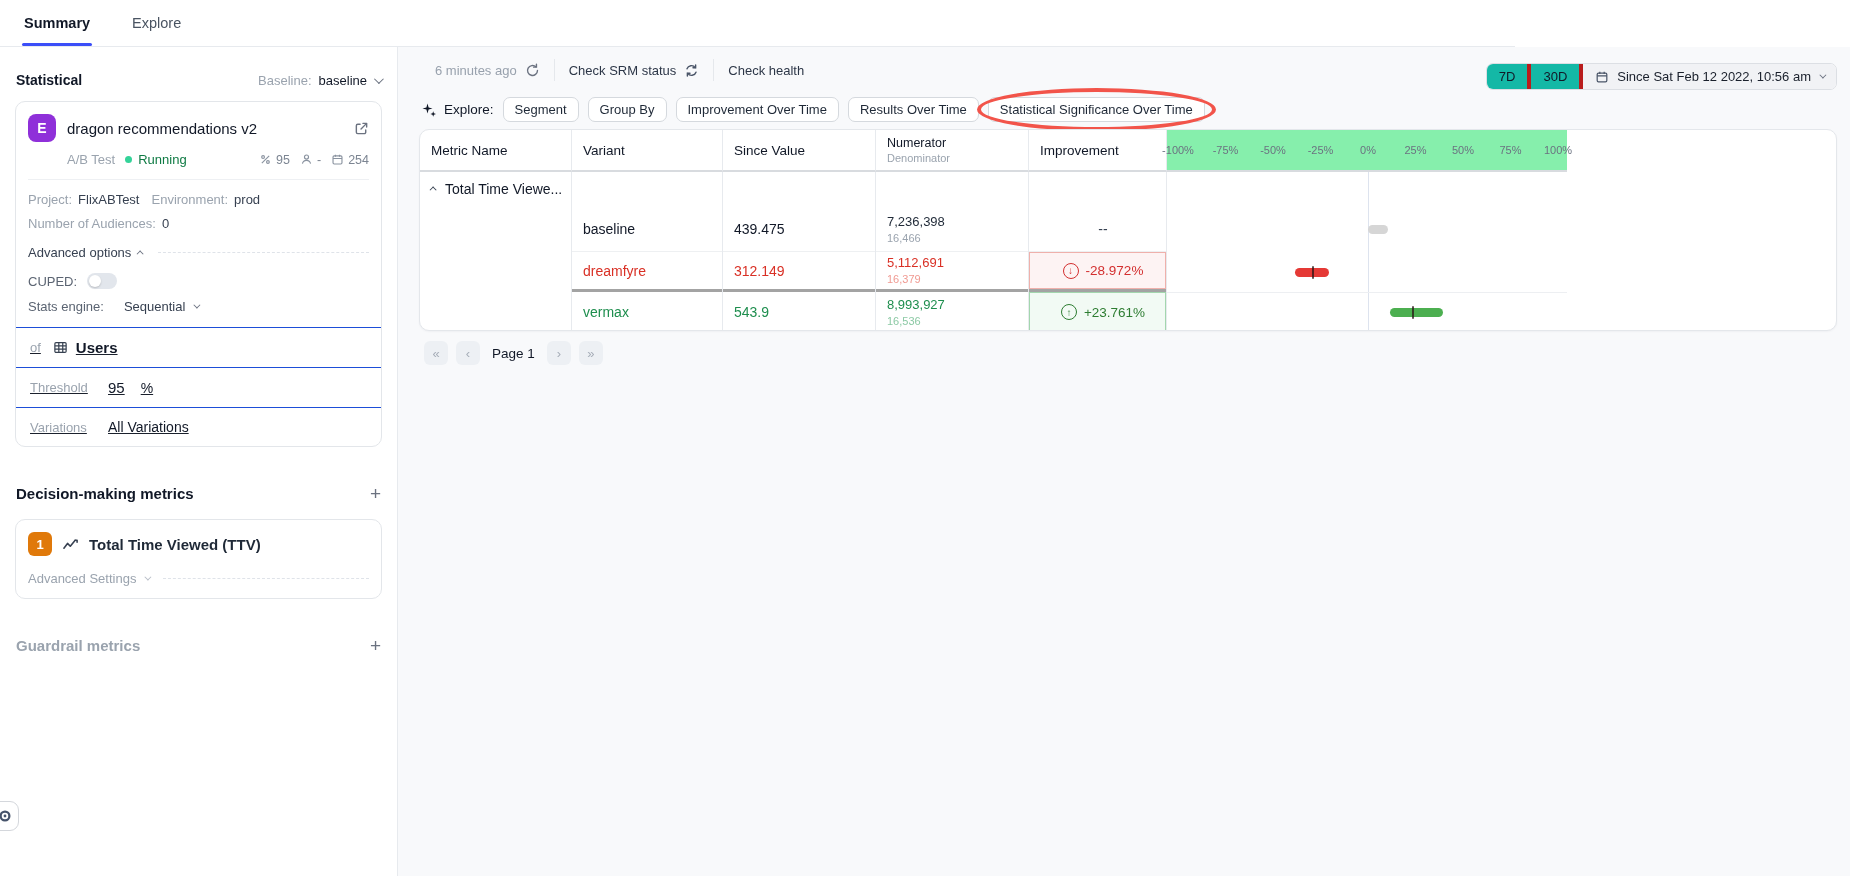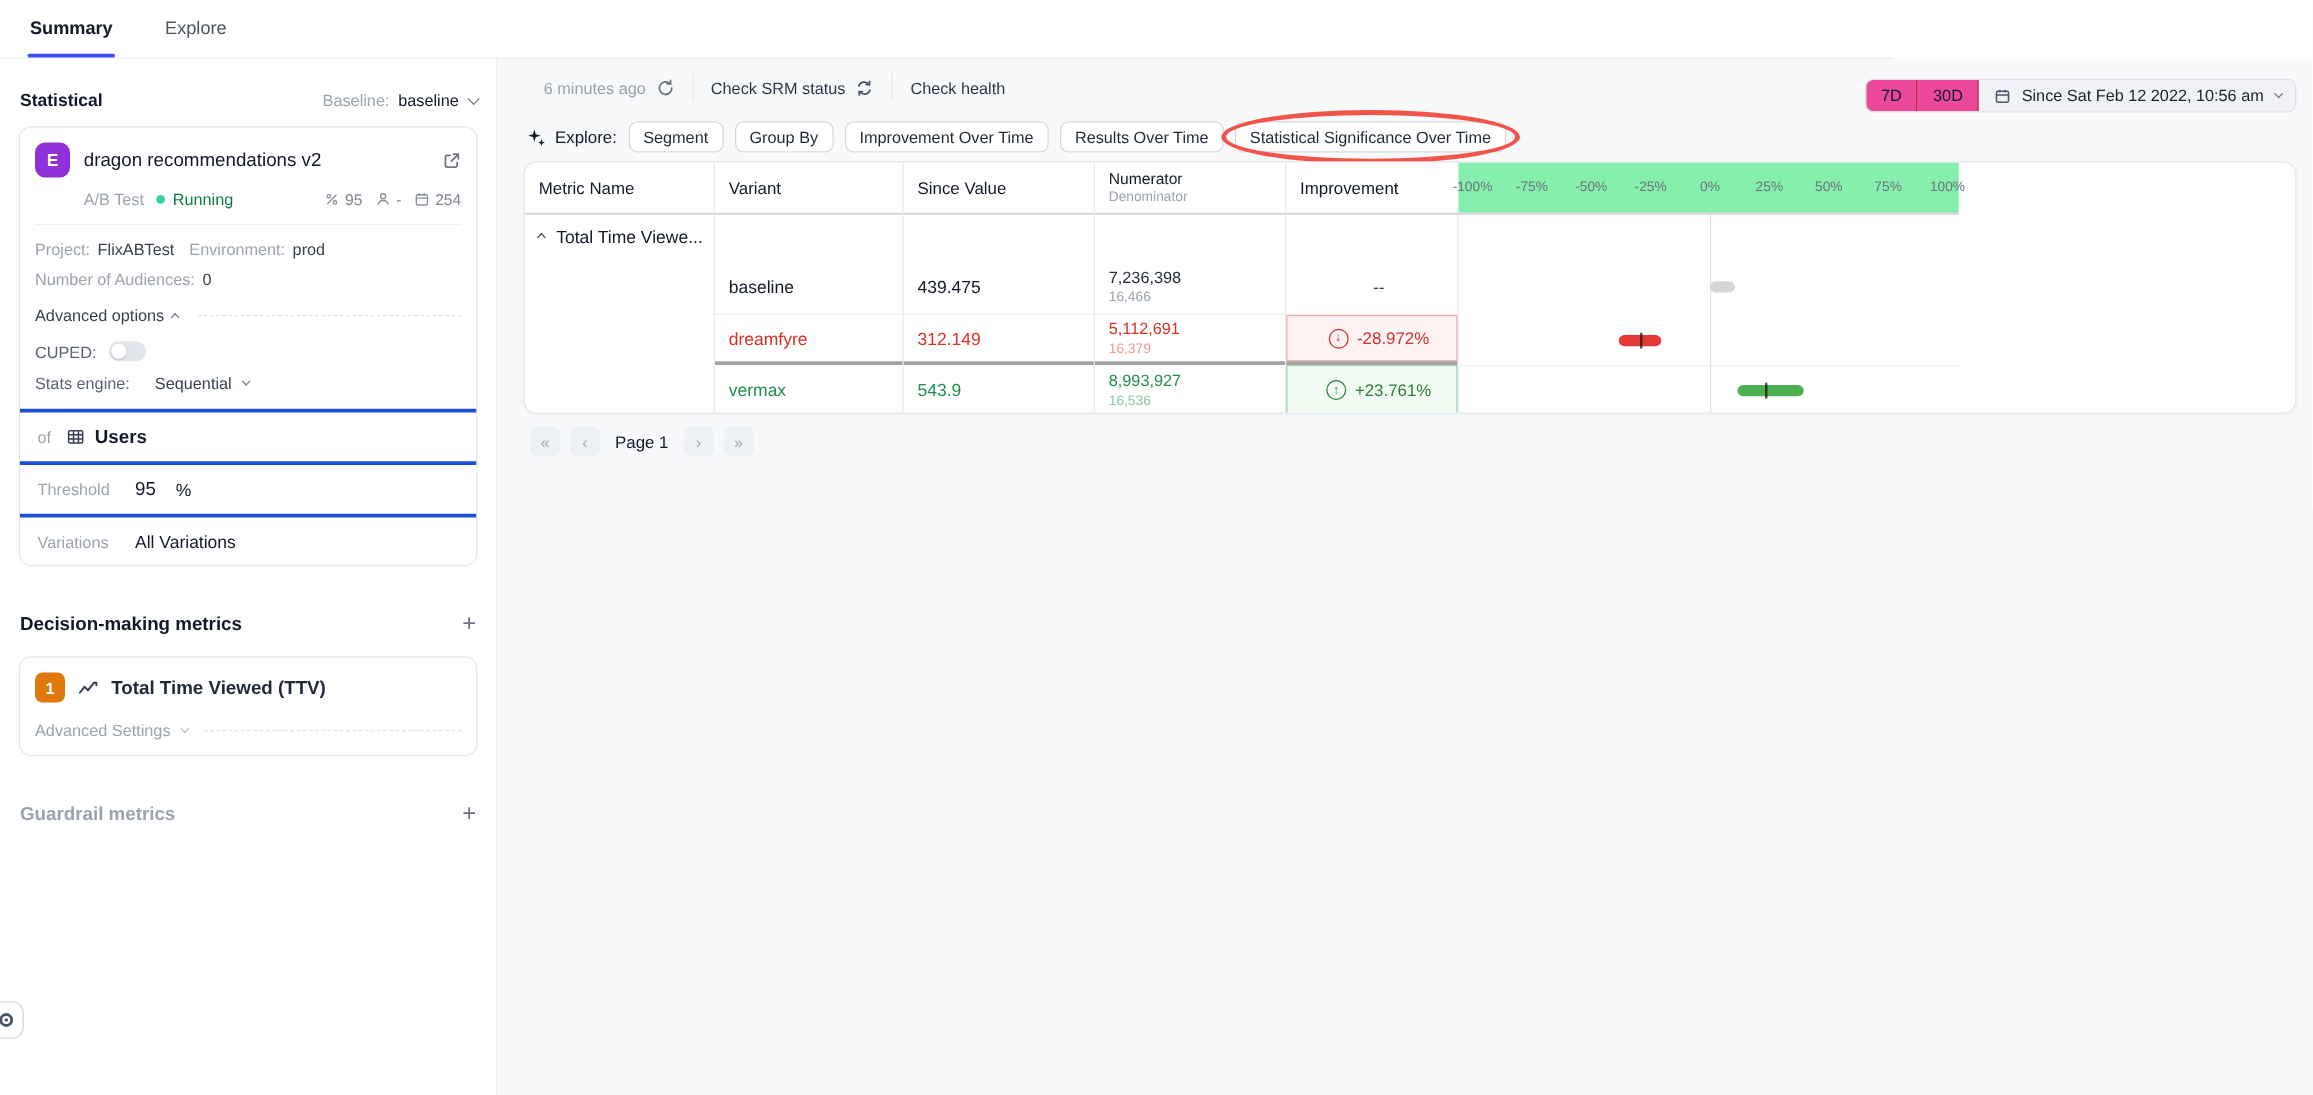--- a/index.html
+++ b/index.html
@@ -50,21 +50,21 @@
   .kv-row .v { color:#374151; }
   .adv-row { margin-top:14px; display:flex; align-items:center; gap:8px; font-size:13px; color:#374151; }
   .dash-line { flex:1; border-top:1px dashed #dfe3e9; margin-left:6px; }
   .cuped-row { margin-top:13px; display:flex; align-items:center; gap:10px; font-size:13px; color:#5b6472; }
   .toggle { width:30px; height:16px; border-radius:9px; background:#e2e6ec; position:relative; cursor:pointer; }
   .toggle .knob { position:absolute; left:2px; top:2px; width:12px; height:12px; border-radius:50%;
     background:#fff; box-shadow:0 1px 2px rgba(0,0,0,.18); }
   .stats-row { margin-top:10px; display:flex; align-items:center; gap:8px; font-size:13px; color:#5b6472; }
   .stats-row .v { color:#374151; margin-left:12px; }
 
-  .card-sec { border-top:3px solid #1d4ed8; padding:11px 14px; display:flex; align-items:center; font-size:13px; }
+  .card-sec { border-top:1px solid #1d4ed8; padding:11px 14px; display:flex; align-items:center; font-size:13px;text-decoration:underline; }
   .of-lbl { color:#9aa3ae; margin-right:12px; }
   .unit-name { font-size:15px; font-weight:600; color:#111827; margin-left:8px; }
   .sec-k { color:#9aa3ae; width:78px; }
   .sec-v { font-size:15px; color:#111827; }
   .sec-v2 { font-size:14px; color:#111827; }
 
   .metrics-head { margin:37px 16px 0 16px; display:flex; align-items:center; }
   .metrics-head .t { flex:1; font-size:15px; font-weight:700; color:#111827; }
   .metrics-head.gray .t { color:#9aa3ae; font-weight:600; }
   .plus { color:#6b7280; font-size:19px; line-height:1; cursor:pointer; font-weight:400; }
@@ -82,21 +82,21 @@
 
   .tool-left { position:absolute; left:37px; top:10px; display:flex; align-items:center; gap:14px;
     font-size:13px; height:26px; }
   .upd { color:#98a1ad; display:flex; align-items:center; gap:8px; }
   .tdiv { width:1px; height:22px; background:#e5e8ec; }
   .tool-act { color:#2d3748; display:flex; align-items:center; gap:8px; cursor:pointer; }
 
   .range-ctl { position:absolute; right:13px; top:16px; height:27px; display:flex; align-items:stretch;
     border:1px solid #dcdfe4; border-radius:7px; background:#fff; overflow:hidden; font-size:13px; }
   .rseg { display:flex; align-items:center; padding:0 12px; color:#111827; cursor:pointer;
-    border-right:1px solid #b91c1c; background:#ec4899; }
+    border-right:4px solid #b91c1c; background:#14b8a6; }
   .rdate { display:flex; align-items:center; gap:8px; padding:0 12px; background:#f1f2f5; color:#1a202c; cursor:pointer; }
   .rdate svg { color:#4a5568; }
 
   .explore-row { position:absolute; left:23px; top:49px; display:flex; align-items:center; gap:9px; height:27px; }
   .explore-lbl { display:flex; align-items:center; gap:7px; font-size:13.5px; font-weight:500; color:#111827; }
   .pill { border:1px solid #d5d9de; background:#fff; border-radius:7px; padding:4px 11px; font-size:13px;
     color:#1f2937; cursor:pointer; white-space:nowrap; }
   .pill.hl { position:relative; }
   .pill.hl::after { content:""; position:absolute; left:-12px; right:-12px; top:-10px; bottom:-10px;
     border:4px solid #f2544a; border-radius:50%; pointer-events:none; }

